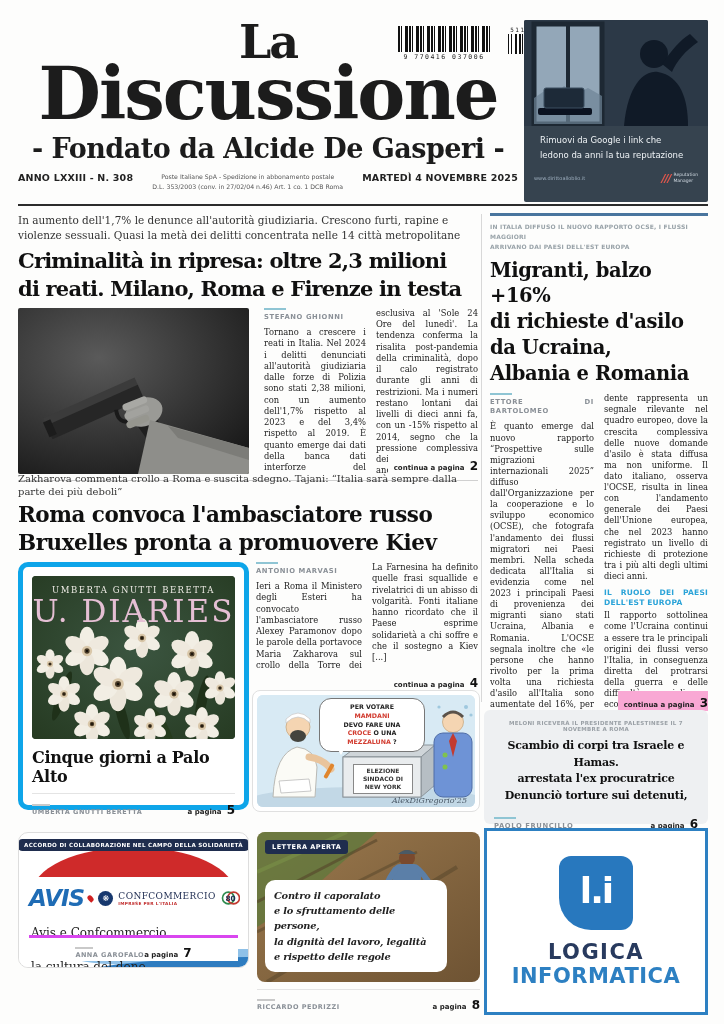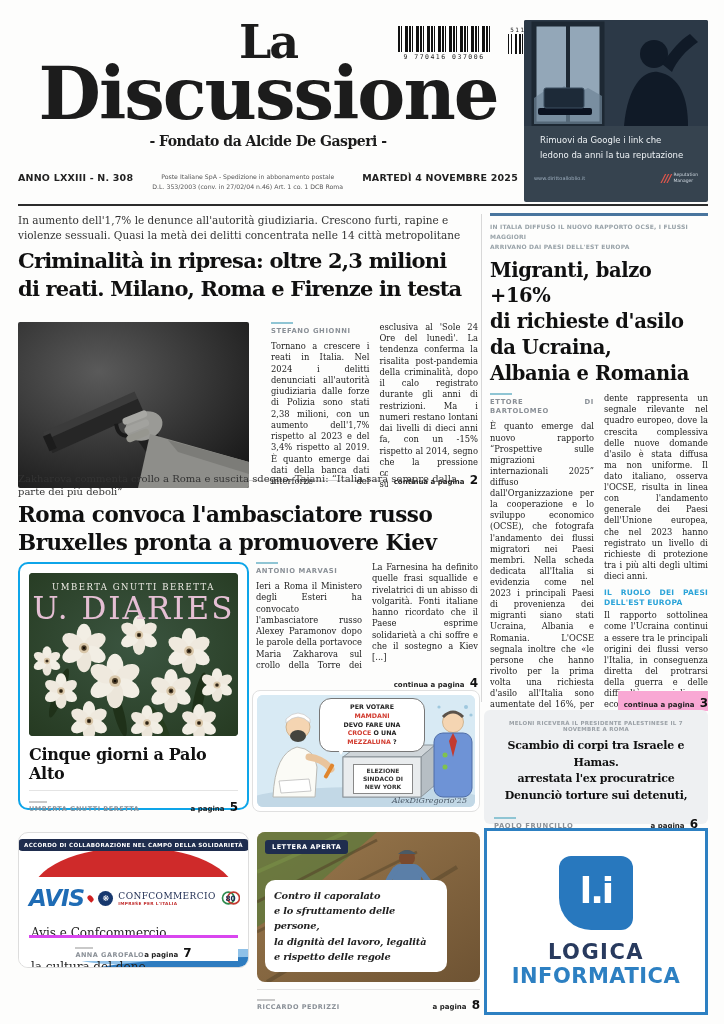--- a/index.html
+++ b/index.html
@@ -4,21 +4,21 @@
 <style>
   * { margin:0; padding:0; box-sizing:border-box; }
   body { background:#ffffff; }
   .page { position:relative; width:724px; height:1024px; background:#fdfdfc; overflow:hidden;
           font-family:"DejaVu Serif", serif; color:#1c1c1c; margin:0 auto; }
 
   
   .masthead { position:absolute; left:18px; top:24px; width:500px; text-align:center; }
   .mast-la   { font-size:46px; font-weight:bold; letter-spacing:-2px; line-height:0.8; }
   .mast-title{ font-size:72px; font-weight:bold; letter-spacing:-2px; line-height:0.98; margin-top:-2px; }
-  .mast-sub  { font-size:14px; font-weight:bold; letter-spacing:-0.5px; margin-top:4px; }
+  .mast-sub  { font-size:27px; font-weight:bold; letter-spacing:-0.5px; margin-top:4px; }
 
   .barcode-wrap { position:absolute; left:398px; top:26px; display:flex; gap:18px; align-items:flex-start; }
   .bc-bars { width:92px; height:26px;
     background:repeating-linear-gradient(90deg,#111 0 1.5px,#fff 1.5px 3px,#111 3px 4px,#fff 4px 7px,#111 7px 9.5px,#fff 9.5px 11px); }
   .bc-bars.small { width:30px; height:20px; }
   .bc-num { font-family:"DejaVu Sans Mono",monospace; font-size:6.5px; letter-spacing:1.5px; text-align:center; margin-top:1px; }
   .bc-addon-num { font-family:"DejaVu Sans Mono",monospace; font-size:6px; letter-spacing:1.5px; text-align:center; margin-bottom:1px; }
 
   
   .ad { position:absolute; left:524px; top:20px; width:184px; height:182px; background:#36434f; border-radius:2px; overflow:hidden; }
@@ -52,21 +52,21 @@
   .cont-label { font-family:"DejaVu Sans",sans-serif; font-size:7px; font-weight:bold; color:#222; }
   .cont-num { font-family:"DejaVu Sans",sans-serif; font-size:12px; font-weight:bold; color:#111; }
   .page-ref-label { font-family:"DejaVu Sans",sans-serif; font-size:7px; font-weight:bold; color:#222; }
   .page-ref-num { font-family:"DejaVu Sans",sans-serif; font-size:12px; font-weight:bold; color:#111; }
   .subhead { font-family:"DejaVu Sans",sans-serif; font-weight:bold; font-size:7.5px; color:#2aa3d8; line-height:1.35; margin:6px 0 2px; letter-spacing:0.2px; }
 
   
   .crime { position:absolute; left:18px; top:213px; width:460px; }
   .crime-kicker { font-size:10.5px; line-height:1.4; color:#333; margin-bottom:5px; }
   .crime .headline div { font-size:21px; line-height:1.3; letter-spacing:-0.8px; }
-  .crime-row { display:flex; gap:22px; margin-top:20px; }
+  .crime-row { display:flex; gap:15px; margin-top:6px; }
   .crime-photo { width:231px; height:166px; flex:none; border-radius:2px; overflow:hidden; }
   .crime-cols { flex:1; position:relative; height:166px; overflow:hidden; }
   .crime .continua { position:absolute; right:0; bottom:0; background:#fdfdfc; padding:1px 0 0 6px; }
 
   
   .migrants { position:absolute; left:490px; top:213px; width:218px; }
   .mig-toprule { height:3px; background:#49759e; margin-bottom:6px; }
   .mig-kicker div { font-family:"DejaVu Sans",sans-serif; font-size:6px; font-weight:bold; color:#98a2a8; line-height:1.7; letter-spacing:0.2px; }
   .migrants .headline { margin-top:5px; }
   .migrants .headline div { font-size:19.5px; line-height:1.32; letter-spacing:-0.4px; }
@@ -76,21 +76,21 @@
 
   
   .russia { position:absolute; left:18px; top:472px; width:460px; }
   .rus-kicker { font-size:10px; line-height:1.3; color:#333; margin-bottom:3px; }
   .russia .headline div { font-size:21.5px; line-height:1.32; letter-spacing:-0.5px; }
   .russia-body { position:absolute; left:256px; top:562px; width:222px; }
   .russia-body .body-cols { height:106px; overflow:hidden; }
   .russia-body .continua { margin-top:4px; }
 
   
-  .book-card { position:absolute; left:18px; top:562px; width:231px; height:248px; border:2px solid #0ea5e9; border-radius:10px;
+  .book-card { position:absolute; left:18px; top:562px; width:231px; height:248px; border:5px solid #0ea5e9; border-radius:10px;
                background:#fff; padding:9px; }
   .book-cover { position:relative; height:163px; border-radius:4px; overflow:hidden; background:#30462f; }
   .book-cover svg { position:absolute; inset:0; }
   .cover-author { position:absolute; top:9px; width:100%; text-align:center; color:#efece6; font-size:8.5px; letter-spacing:1.5px; z-index:2; }
   .cover-title { position:absolute; top:17px; width:100%; text-align:center; color:#e5bfd4; font-size:31px; letter-spacing:2px; z-index:2; }
   .book-caption { font-size:16px; font-weight:bold; letter-spacing:-0.3px; margin:9px 0 7px; color:#111; }
   .card-footer { border-top:1px solid #e4e4e4; padding-top:5px; display:flex; justify-content:space-between; align-items:baseline; }
   .card-byline { font-family:"DejaVu Sans",sans-serif; font-size:6.5px; font-weight:bold; color:#8a9097; letter-spacing:0.5px; }
   .card-byline::before { content:""; display:block; width:18px; height:2px; background:#c9c9c9; margin-bottom:2px; }
 

